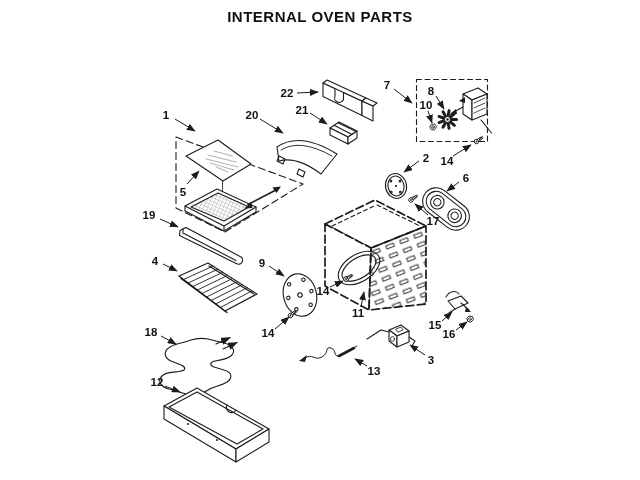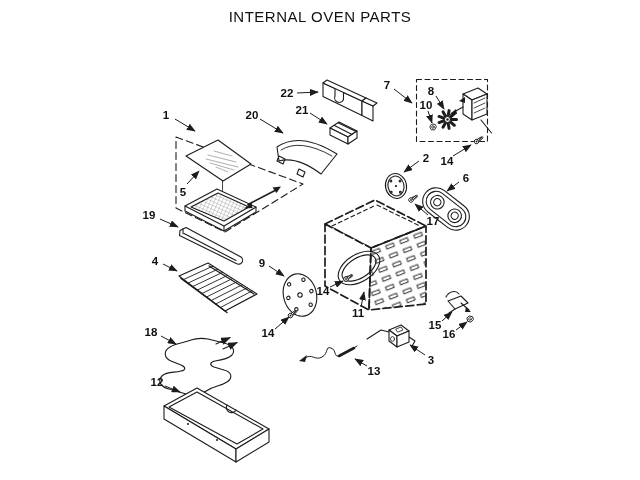--- a/index.html
+++ b/index.html
@@ -2,21 +2,21 @@
 <html><head>
 <meta charset="utf-8">
 <style>
   html,body{margin:0;padding:0;background:#ffffff;}
   .page{
     position:relative;width:640px;height:480px;background:#ffffff;
     font-family:"Liberation Sans",sans-serif;overflow:hidden;
   }
   .title{
     position:absolute;top:8px;left:0;right:0;text-align:center;
-    font-size:15px;font-weight:400;letter-spacing:.5px;color:#111;
+    font-size:15px;font-weight:700;letter-spacing:.5px;color:#111;
   }
   svg.diagram{position:absolute;top:0;left:0;}
   .callout-num{font:700 11.5px "Liberation Sans",sans-serif;fill:#111;}
   .art{stroke:#1c1c1c;fill:none;stroke-width:1.1;stroke-linejoin:round;stroke-linecap:round;}
 </style>
 </head>
 <body>
 
 <div class="page">
   <div class="title">INTERNAL OVEN PARTS</div>

